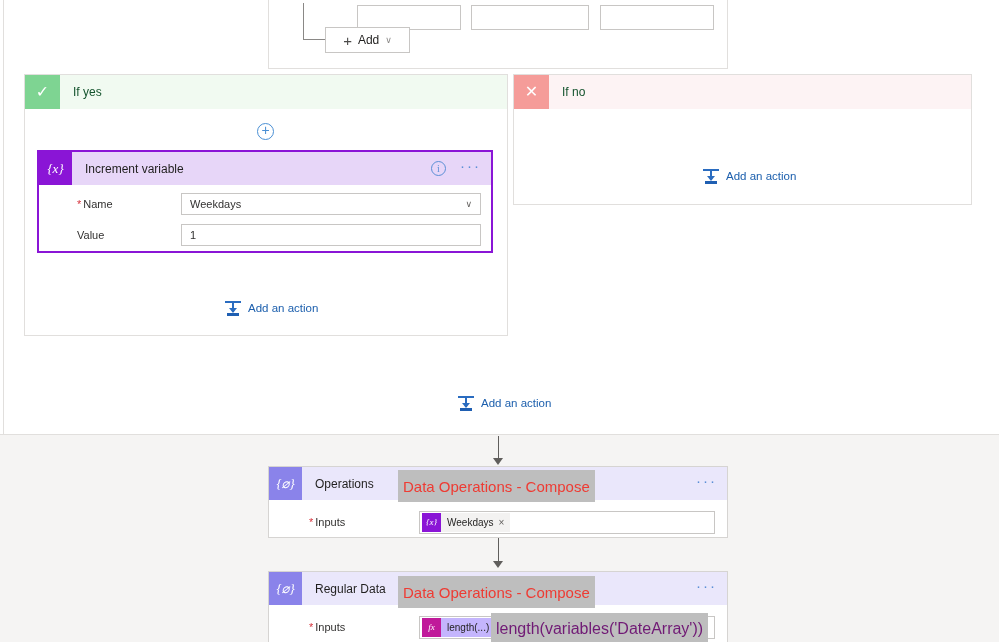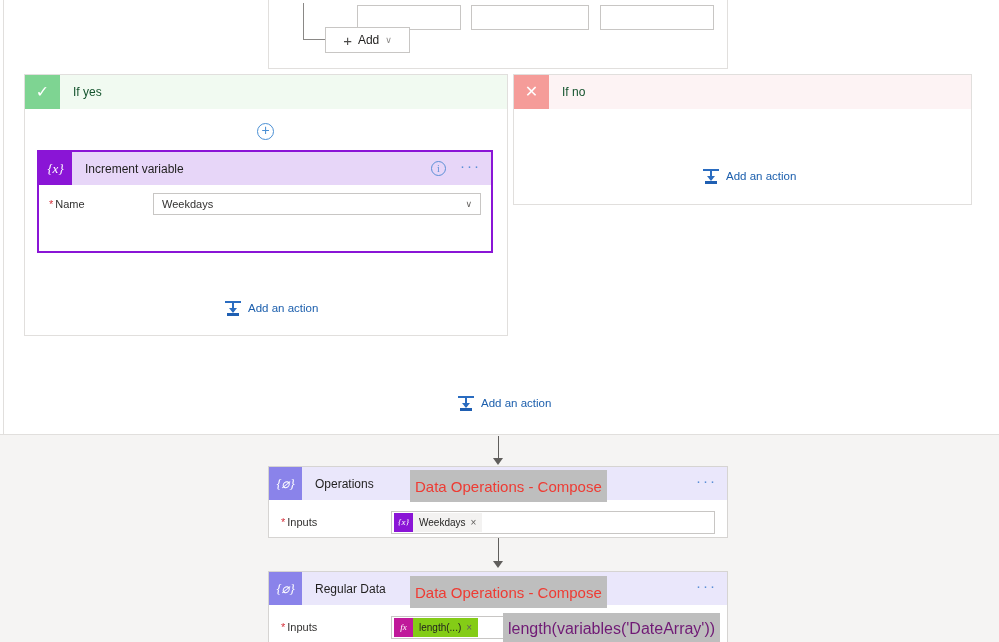--- a/index.html
+++ b/index.html
@@ -235,20 +235,21 @@
     align-items: center;
     padding: 0 10px;
     height: 24px;
     margin-top: 7px;
   }
   .field-label {
     width: 104px;
     font-size: 11px;
     color: #323130;
     flex: 0 0 auto;
+    margin-left: 28px;
   }
   .field-label .req {
     color: #d6333d;
     margin-right: 2px;
   }
   .field-input {
     flex: 1 1 auto;
     height: 22px;
     border: 1px solid #c8c6c4;
     background: #ffffff;
@@ -372,41 +373,40 @@
     align-items: center;
     justify-content: center;
     color: #fff;
     font-size: 9px;
     font-style: italic;
     font-family: "Liberation Serif", serif;
     flex: 0 0 auto;
   }
   .token-var .token-ico { background: #8a15d6; }
   .token-fx  .token-ico { background: #c0199a; }
-  .token-fx  { background: #84cc16; align-items: center; }
+  .token-fx  { background: #c4b5fd; align-items: center; }
   .token-lbl { padding: 0 5px 0 6px; white-space: nowrap; }
   .token-x {
     padding-right: 6px;
     color: #605e5c;
     font-size: 10px;
     cursor: pointer;
   }
 
   
   .anno {
     position: absolute;
     background: #bebebe;
     color: #ee3b33;
     font-family: "Liberation Sans", sans-serif;
     white-space: nowrap;
     display: flex;
     align-items: center;
     padding: 16px 5px;
     box-sizing: border-box;
-    margin-left: 12px;
   }
   .anno-dark {
     color: #701a75;
   }
 </style>
 </head>
 <body>
 
 <div class="stage">
 
@@ -451,20 +451,28 @@
     <div class="act-body">
       <div class="field-row">
         <div class="field-label">
           <span class="req">*</span><span>Name</span>
         </div>
         <div class="field-input">
           <span>Weekdays</span>
           <span class="dd-chev">∨</span>
         </div>
       </div>
+      <div class="field-row">
+        <div class="field-label">
+          <span>Value</span>
+        </div>
+        <div class="field-input">
+          <span>1</span>
+        </div>
+      </div>
     </div>
   </div>
 
   <div class="add-action" style="left:225px; top:300px;">
     <span class="aa-icon">
       <span class="aa-stem"></span>
         <span class="aa-arrow"></span>
     </span>
     <span>Add an action</span>
   </div>

